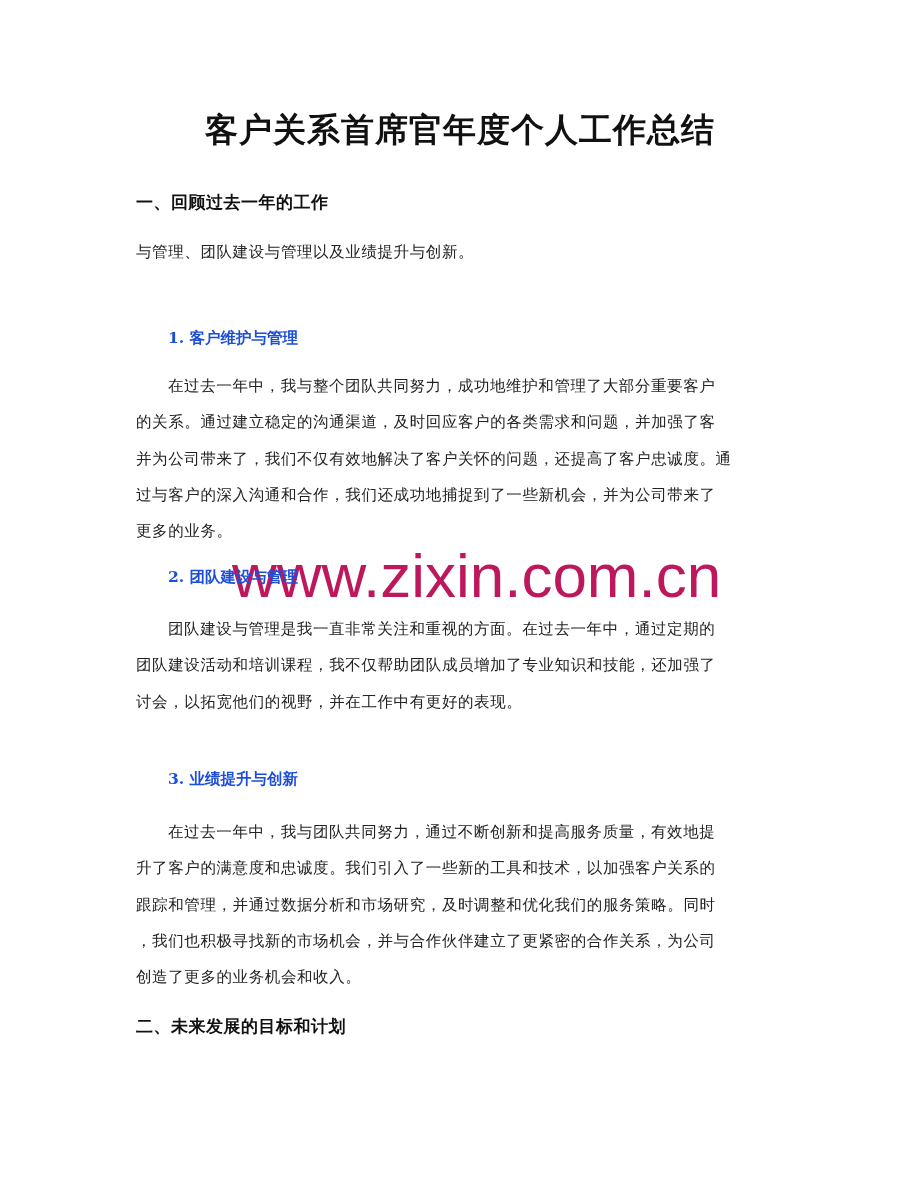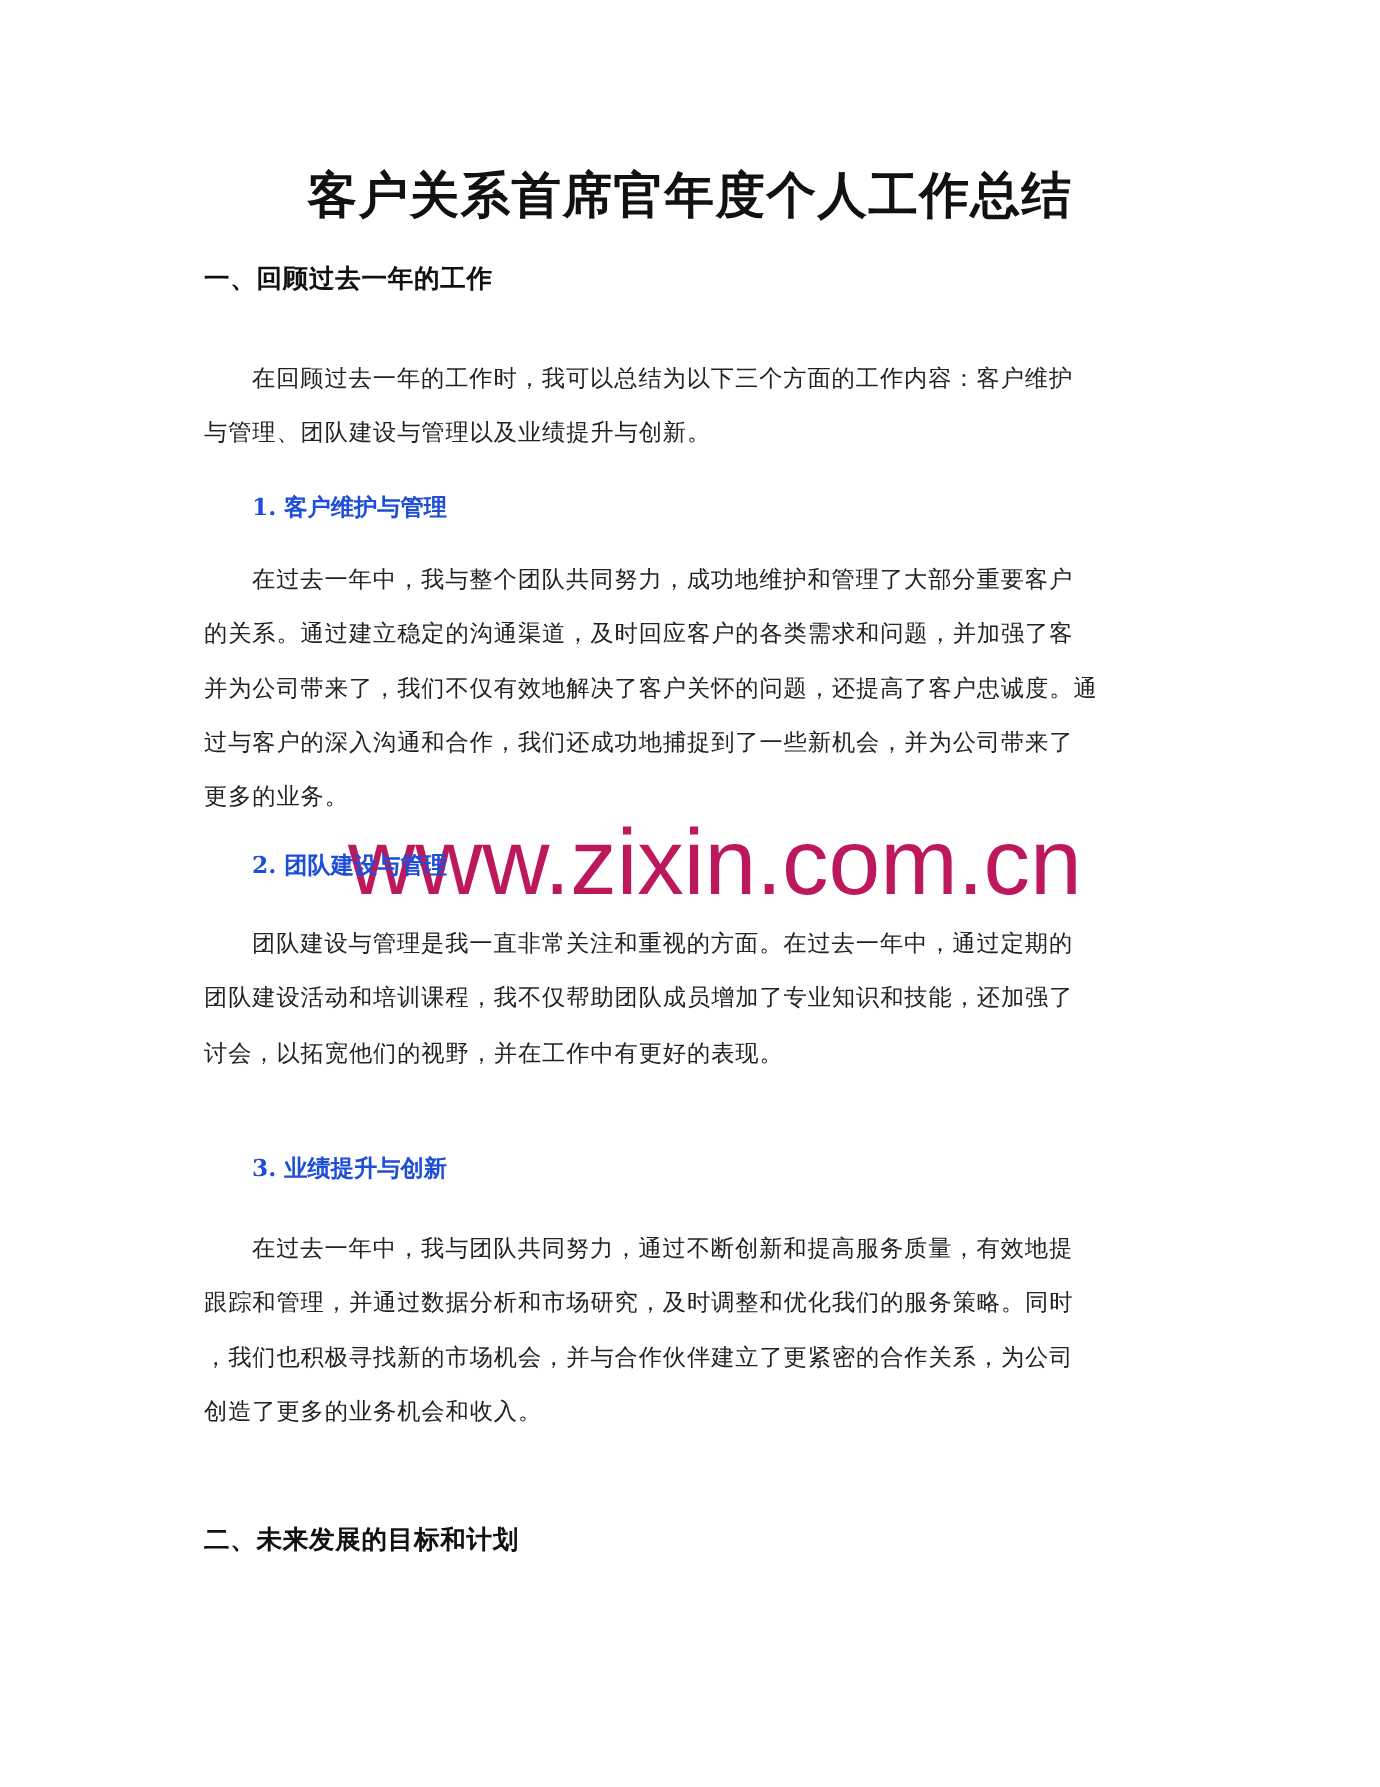--- a/index.html
+++ b/index.html
@@ -37,24 +37,23 @@
 </style>
 </head>
 <body>
 
 <div class="page">
   <div class="watermark">www.zixin.com.cn</div>
 
   <div class="content">
     <h1 class="title">客户关系首席官年度个人工作总结</h1>
 
-    <h2 class="h1" style="top:174px;">一、回顾过去一年的工作</h2>
+    <h2 class="h1" style="top:191px;">一、回顾过去一年的工作</h2>
 
     <div class="para" style="top:234px;">
-      <span class="line first">在回顾过去一年的工作时，我可以总结为以下三个方面的工作内容：客户维护</span>
       <span class="line">与管理、团队建设与管理以及业绩提升与创新。</span>
     </div>
 
     <h3 class="sub" style="top:328px;">1. 客户维护与管理</h3>
 
     <div class="para" style="top:368px;">
       <span class="line first">在过去一年中，我与整个团队共同努力，成功地维护和管理了大部分重要客户</span>
       <span class="line">的关系。通过建立稳定的沟通渠道，及时回应客户的各类需求和问题，并加强了客</span>
       <span class="line">并为公司带来了，我们不仅有效地解决了客户关怀的问题，还提高了客户忠诚度。通</span>
       <span class="line">过与客户的深入沟通和合作，我们还成功地捕捉到了一些新机会，并为公司带来了</span>
@@ -66,20 +65,21 @@
     <div class="para" style="top:611px;">
       <span class="line first">团队建设与管理是我一直非常关注和重视的方面。在过去一年中，通过定期的</span>
       <span class="line">团队建设活动和培训课程，我不仅帮助团队成员增加了专业知识和技能，还加强了</span>
       <span class="line">讨会，以拓宽他们的视野，并在工作中有更好的表现。</span>
     </div>
 
     <h3 class="sub" style="top:769px;">3. 业绩提升与创新</h3>
 
     <div class="para" style="top:814px;">
       <span class="line first">在过去一年中，我与团队共同努力，通过不断创新和提高服务质量，有效地提</span>
+      <span class="line">升了客户的满意度和忠诚度。我们引入了一些新的工具和技术，以加强客户关系的</span>
       <span class="line">跟踪和管理，并通过数据分析和市场研究，及时调整和优化我们的服务策略。同时</span>
       <span class="line">，我们也积极寻找新的市场机会，并与合作伙伴建立了更紧密的合作关系，为公司</span>
       <span class="line">创造了更多的业务机会和收入。</span>
     </div>
 
     <h2 class="h1" style="top:1015px;">二、未来发展的目标和计划</h2>
   </div>
 </div>
 
 </body></html>

